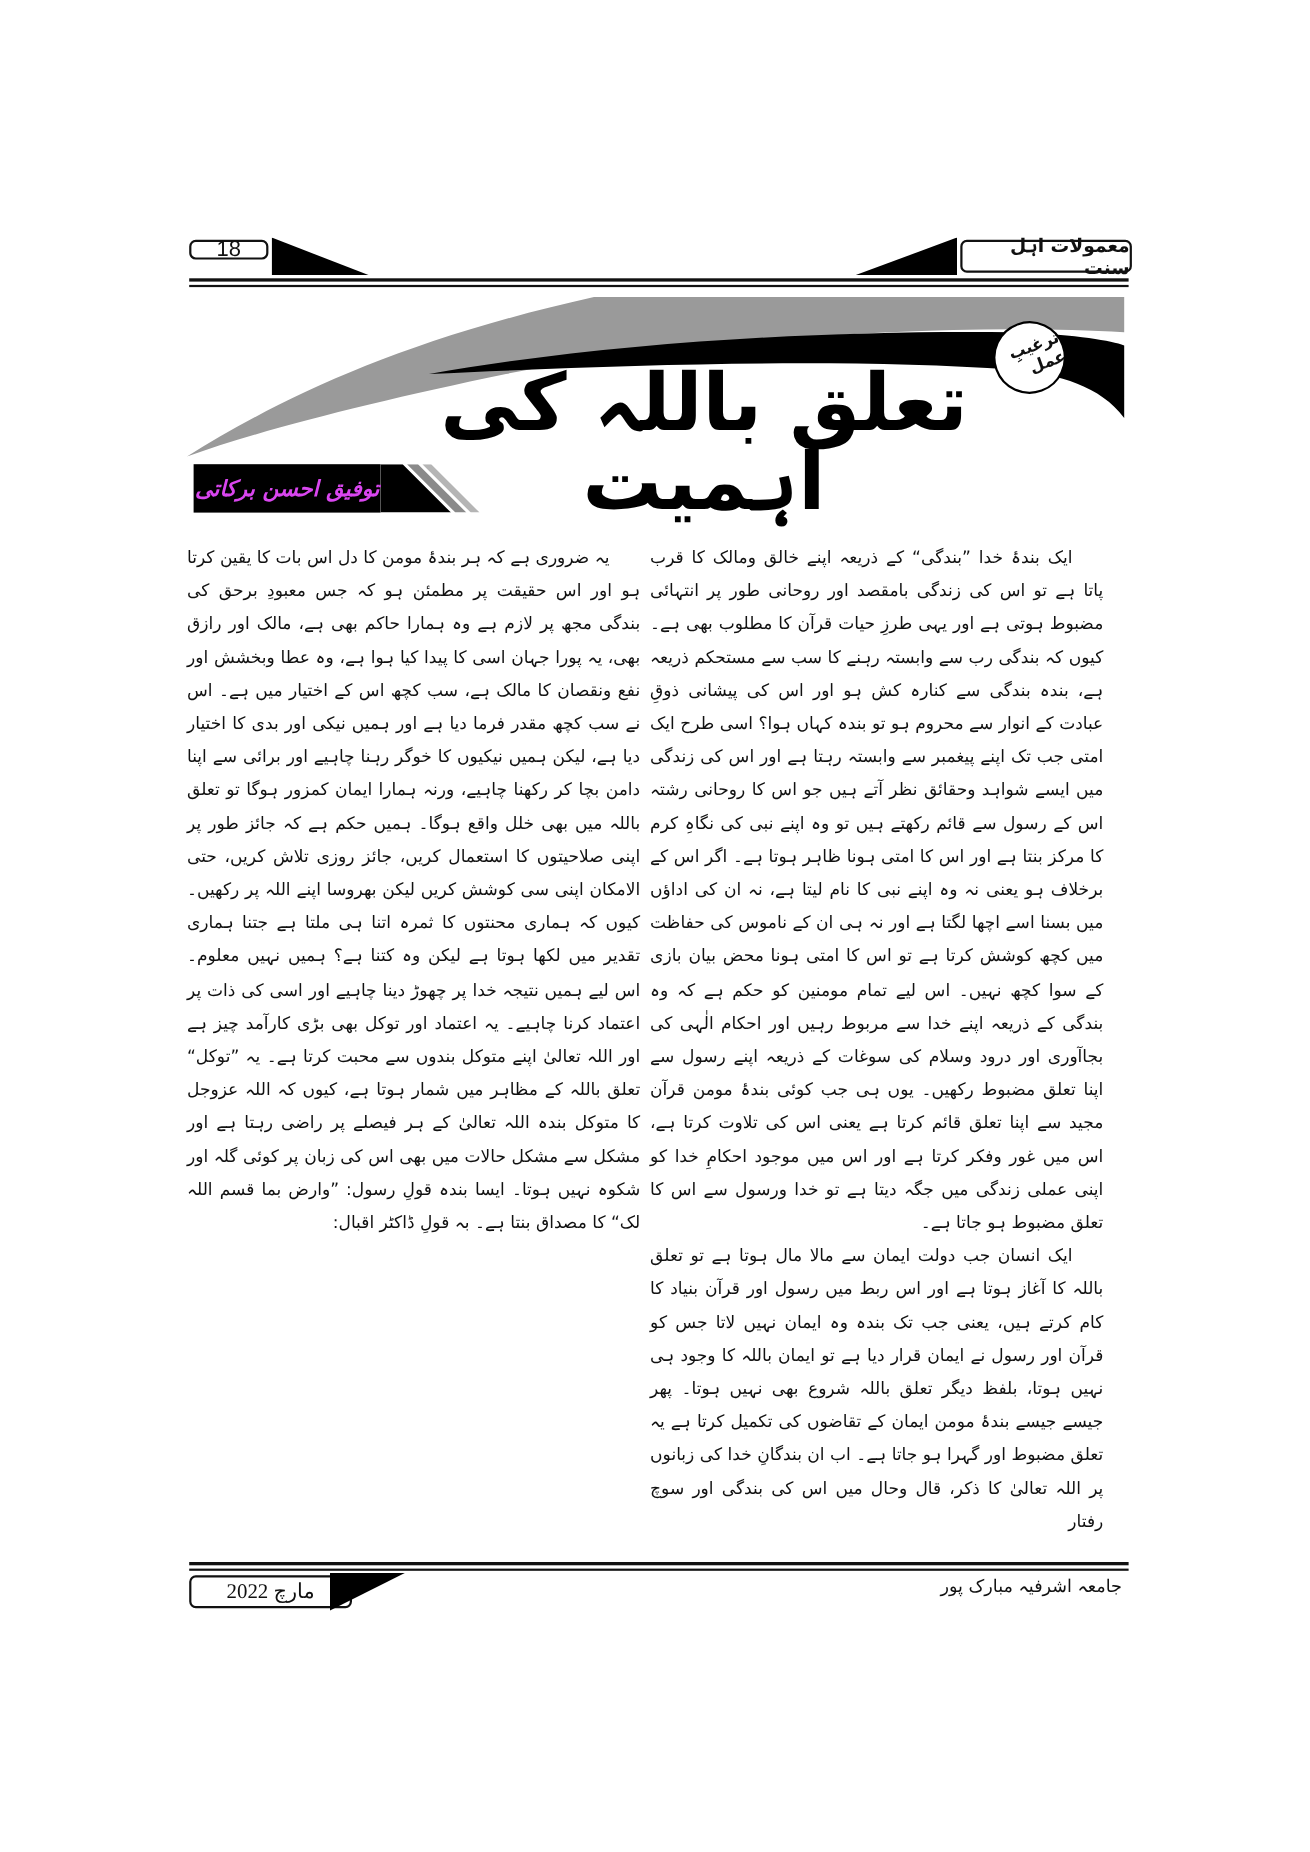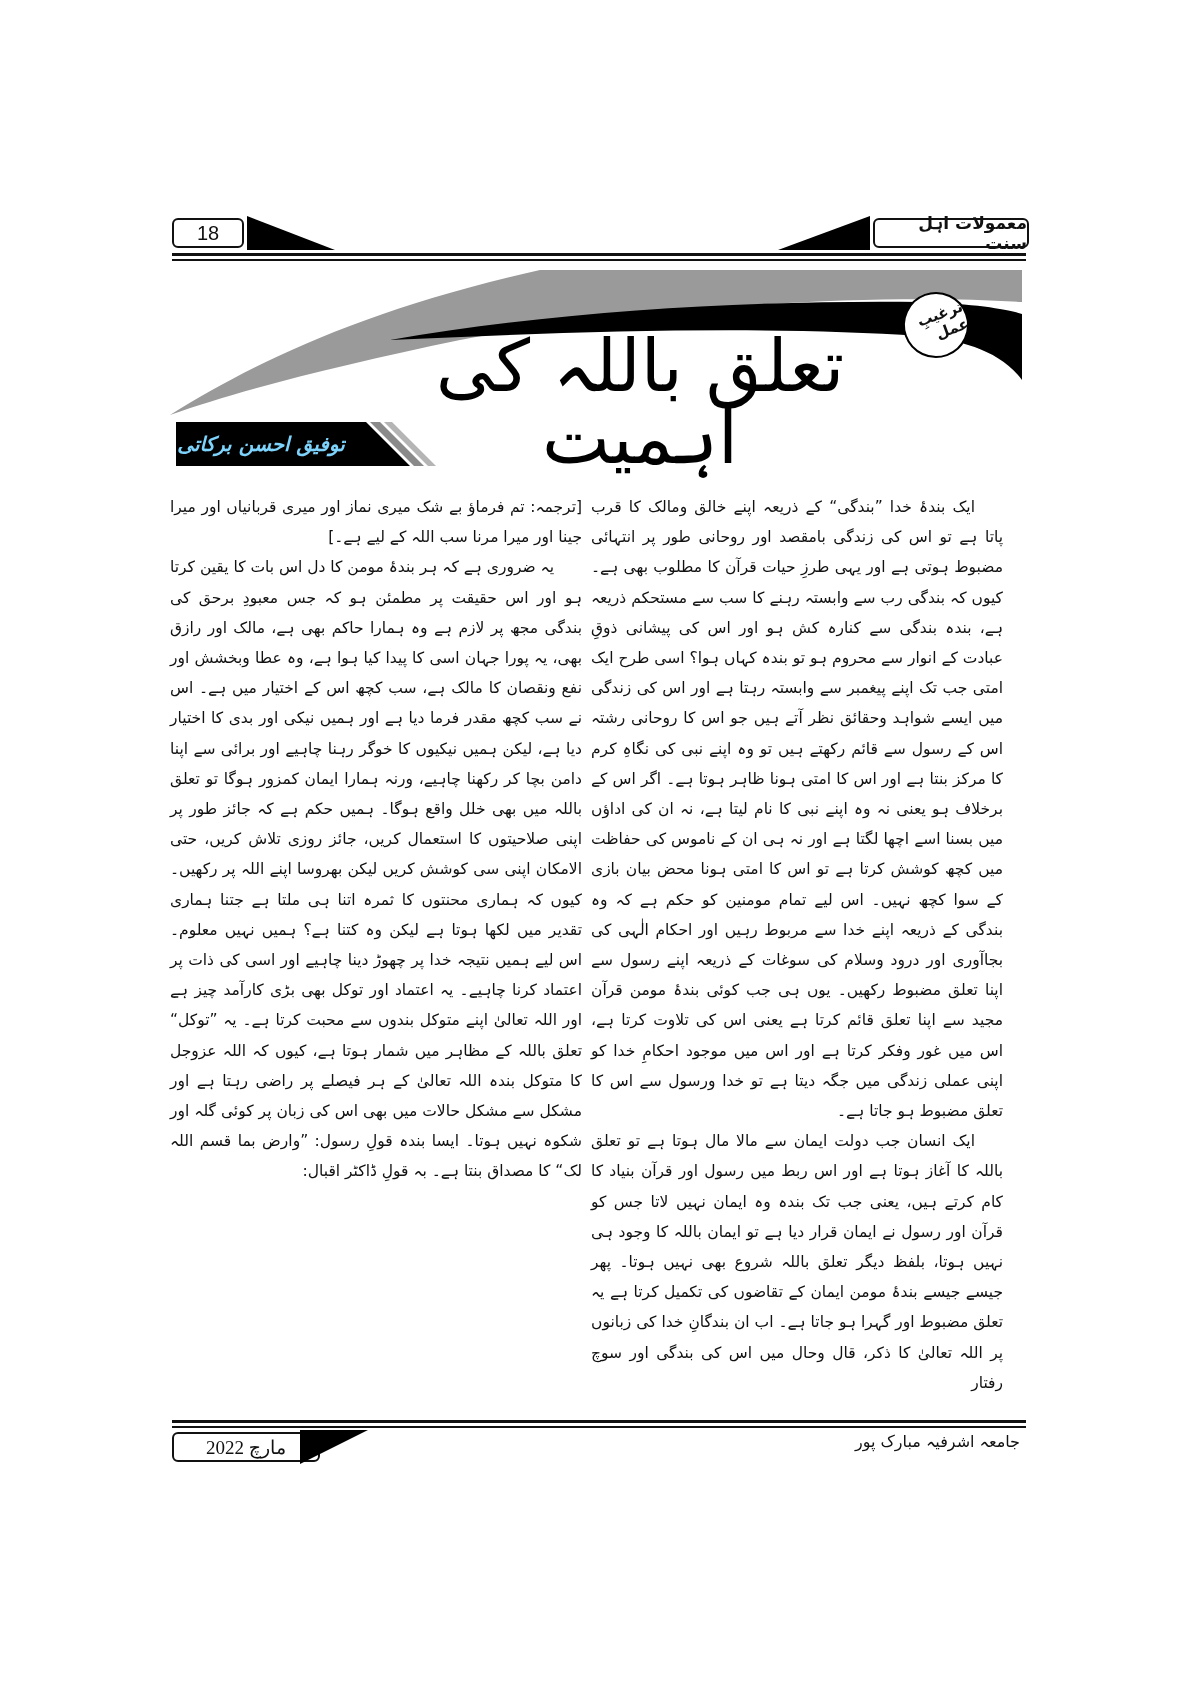--- a/index.html
+++ b/index.html
@@ -4,36 +4,36 @@
 <style>
   html, body { margin: 0; padding: 0; background: #ffffff; }
   body { width: 1191px; height: 1684px; position: relative; overflow: hidden;
          font-family: "DejaVu Sans", sans-serif; color: #111; }
 
   .abs { position: absolute; }
 
   
   .hdr-box { position: absolute; border: 2px solid #111; border-radius: 6px; background: #fff;
              display: flex; align-items: center; justify-content: center; box-sizing: border-box; }
-  .page-num { left: 172px; top: 218px; width: 72px; height: 30px;
+  .page-num { left: 172px; top: 218px; width: 72px; height: 18px;
               font-family: "Liberation Sans", sans-serif; font-size: 20px; }
   .mag-name { left: 873px; top: 218px; width: 156px; height: 30px;
               font-weight: bold; font-size: 17px; direction: rtl; }
   .rule-thick { position: absolute; left: 172px; width: 854px; height: 3px; background: #111; }
   .rule-thin { position: absolute; left: 172px; width: 854px; height: 2px; background: #111; }
 
   
   .title { position: absolute; left: 330px; top: 330px; width: 620px; text-align: center;
-           font-family: "DejaVu Sans", sans-serif; font-weight: normal; font-size: 72px;
+           font-family: "DejaVu Sans", sans-serif; font-weight: bold; font-size: 72px;
            direction: rtl; line-height: 1; letter-spacing: -2px; color: #000; }
   .badge { position: absolute; left: 903px; top: 292px; width: 62px; height: 62px; border-radius: 50%;
            background: #fff; border: 2px solid #000; display: flex; align-items: center; justify-content: center;
            font-size: 15px; font-weight: bold; direction: rtl; transform: rotate(-20deg); }
   .author { position: absolute; left: 176px; top: 422px; width: 170px; height: 44px; background: #000;
-            color: #7dd3fc; font-size: 20px; font-weight: bold; direction: rtl; display: flex;
+            color: #d946ef; font-size: 20px; font-weight: bold; direction: rtl; display: flex;
             align-items: center; justify-content: center; font-style: italic; }
 
   
   .col { position: absolute; top: 492px; width: 412px; direction: rtl; text-align: justify;
          font-family: "DejaVu Sans", sans-serif; font-size: 15.5px; line-height: 30.2px; }
   .col-right { left: 591px; }
   .col-left { left: 170px; }
   .col p { margin: 0; }
   .indent { text-indent: 28px; }
   .ayah { font-family: "DejaVu Serif", serif; font-size: 19px; font-weight: bold; line-height: 34px; }
@@ -82,21 +82,20 @@
   <polygon points="24,0 34,0 78,44 68,44" fill="#8a8a8a"></polygon>
   <polygon points="38,0 46,0 90,44 82,44" fill="#b5b5b5"></polygon>
 </svg>
 
 <div class="col col-right">
   <p class="indent">ایک بندۂ خدا ”بندگی“ کے ذریعہ اپنے خالق ومالک کا قرب پاتا ہے تو اس کی زندگی بامقصد اور روحانی طور پر انتہائی مضبوط ہوتی ہے اور یہی طرزِ حیات قرآن کا مطلوب بھی ہے۔ کیوں کہ بندگی رب سے وابستہ رہنے کا سب سے مستحکم ذریعہ ہے، بندہ بندگی سے کنارہ کش ہو اور اس کی پیشانی ذوقِ عبادت کے انوار سے محروم ہو تو بندہ کہاں ہوا؟ اسی طرح ایک امتی جب تک اپنے پیغمبر سے وابستہ رہتا ہے اور اس کی زندگی میں ایسے شواہد وحقائق نظر آتے ہیں جو اس کا روحانی رشتہ اس کے رسول سے قائم رکھتے ہیں تو وہ اپنے نبی کی نگاہِ کرم کا مرکز بنتا ہے اور اس کا امتی ہونا ظاہر ہوتا ہے۔ اگر اس کے برخلاف ہو یعنی نہ وہ اپنے نبی کا نام لیتا ہے، نہ ان کی اداؤں میں بسنا اسے اچھا لگتا ہے اور نہ ہی ان کے ناموس کی حفاظت میں کچھ کوشش کرتا ہے تو اس کا امتی ہونا محض بیان بازی کے سوا کچھ نہیں۔ اس لیے تمام مومنین کو حکم ہے کہ وہ بندگی کے ذریعہ اپنے خدا سے مربوط رہیں اور احکام الٰہی کی بجاآوری اور درود وسلام کی سوغات کے ذریعہ اپنے رسول سے اپنا تعلق مضبوط رکھیں۔ یوں ہی جب کوئی بندۂ مومن قرآن مجید سے اپنا تعلق قائم کرتا ہے یعنی اس کی تلاوت کرتا ہے، اس میں غور وفکر کرتا ہے اور اس میں موجود احکامِ خدا کو اپنی عملی زندگی میں جگہ دیتا ہے تو خدا ورسول سے اس کا تعلق مضبوط ہو جاتا ہے۔</p>
   <p class="indent">ایک انسان جب دولت ایمان سے مالا مال ہوتا ہے تو تعلق باللہ کا آغاز ہوتا ہے اور اس ربط میں رسول اور قرآن بنیاد کا کام کرتے ہیں، یعنی جب تک بندہ وہ ایمان نہیں لاتا جس کو قرآن اور رسول نے ایمان قرار دیا ہے تو ایمان باللہ کا وجود ہی نہیں ہوتا، بلفظ دیگر تعلق باللہ شروع بھی نہیں ہوتا۔ پھر جیسے جیسے بندۂ مومن ایمان کے تقاضوں کی تکمیل کرتا ہے یہ تعلق مضبوط اور گہرا ہو جاتا ہے۔ اب ان بندگانِ خدا کی زبانوں پر اللہ تعالیٰ کا ذکر، قال وحال میں اس کی بندگی اور سوچ رفتار</p>
 </div>
 
 <div class="col col-left">
-  <p>[ترجمہ: تم فرماؤ بے شک میری نماز اور میری قربانیاں اور میرا جینا اور میرا مرنا سب اللہ کے لیے ہے۔]</p>
   <p class="indent">یہ ضروری ہے کہ ہر بندۂ مومن کا دل اس بات کا یقین کرتا ہو اور اس حقیقت پر مطمئن ہو کہ جس معبودِ برحق کی بندگی مجھ پر لازم ہے وہ ہمارا حاکم بھی ہے، مالک اور رازق بھی، یہ پورا جہان اسی کا پیدا کیا ہوا ہے، وہ عطا وبخشش اور نفع ونقصان کا مالک ہے، سب کچھ اس کے اختیار میں ہے۔ اس نے سب کچھ مقدر فرما دیا ہے اور ہمیں نیکی اور بدی کا اختیار دیا ہے، لیکن ہمیں نیکیوں کا خوگر رہنا چاہیے اور برائی سے اپنا دامن بچا کر رکھنا چاہیے، ورنہ ہمارا ایمان کمزور ہوگا تو تعلق باللہ میں بھی خلل واقع ہوگا۔ ہمیں حکم ہے کہ جائز طور پر اپنی صلاحیتوں کا استعمال کریں، جائز روزی تلاش کریں، حتی الامکان اپنی سی کوشش کریں لیکن بھروسا اپنے اللہ پر رکھیں۔ کیوں کہ ہماری محنتوں کا ثمرہ اتنا ہی ملتا ہے جتنا ہماری تقدیر میں لکھا ہوتا ہے لیکن وہ کتنا ہے؟ ہمیں نہیں معلوم۔ اس لیے ہمیں نتیجہ خدا پر چھوڑ دینا چاہیے اور اسی کی ذات پر اعتماد کرنا چاہیے۔ یہ اعتماد اور توکل بھی بڑی کارآمد چیز ہے اور اللہ تعالیٰ اپنے متوکل بندوں سے محبت کرتا ہے۔ یہ ”توکل“ تعلق باللہ کے مظاہر میں شمار ہوتا ہے، کیوں کہ اللہ عزوجل کا متوکل بندہ اللہ تعالیٰ کے ہر فیصلے پر راضی رہتا ہے اور مشکل سے مشکل حالات میں بھی اس کی زبان پر کوئی گلہ اور شکوہ نہیں ہوتا۔ ایسا بندہ قولِ رسول: ”وارض بما قسم اللہ لک“ کا مصداق بنتا ہے۔ بہ قولِ ڈاکٹر اقبال:</p>
 </div>
 
 <div class="rule-thick" style="top:1420px"></div>
 <div class="rule-thin" style="top:1426px"></div>
 <div class="hdr-box date-box">
   <span>مارچ 2022</span>
 </div>
 <svg class="abs" style="left:300px;top:1430px" width="70" height="36">
   <polygon points="0,0 0,34 68,0" fill="#000"></polygon>

